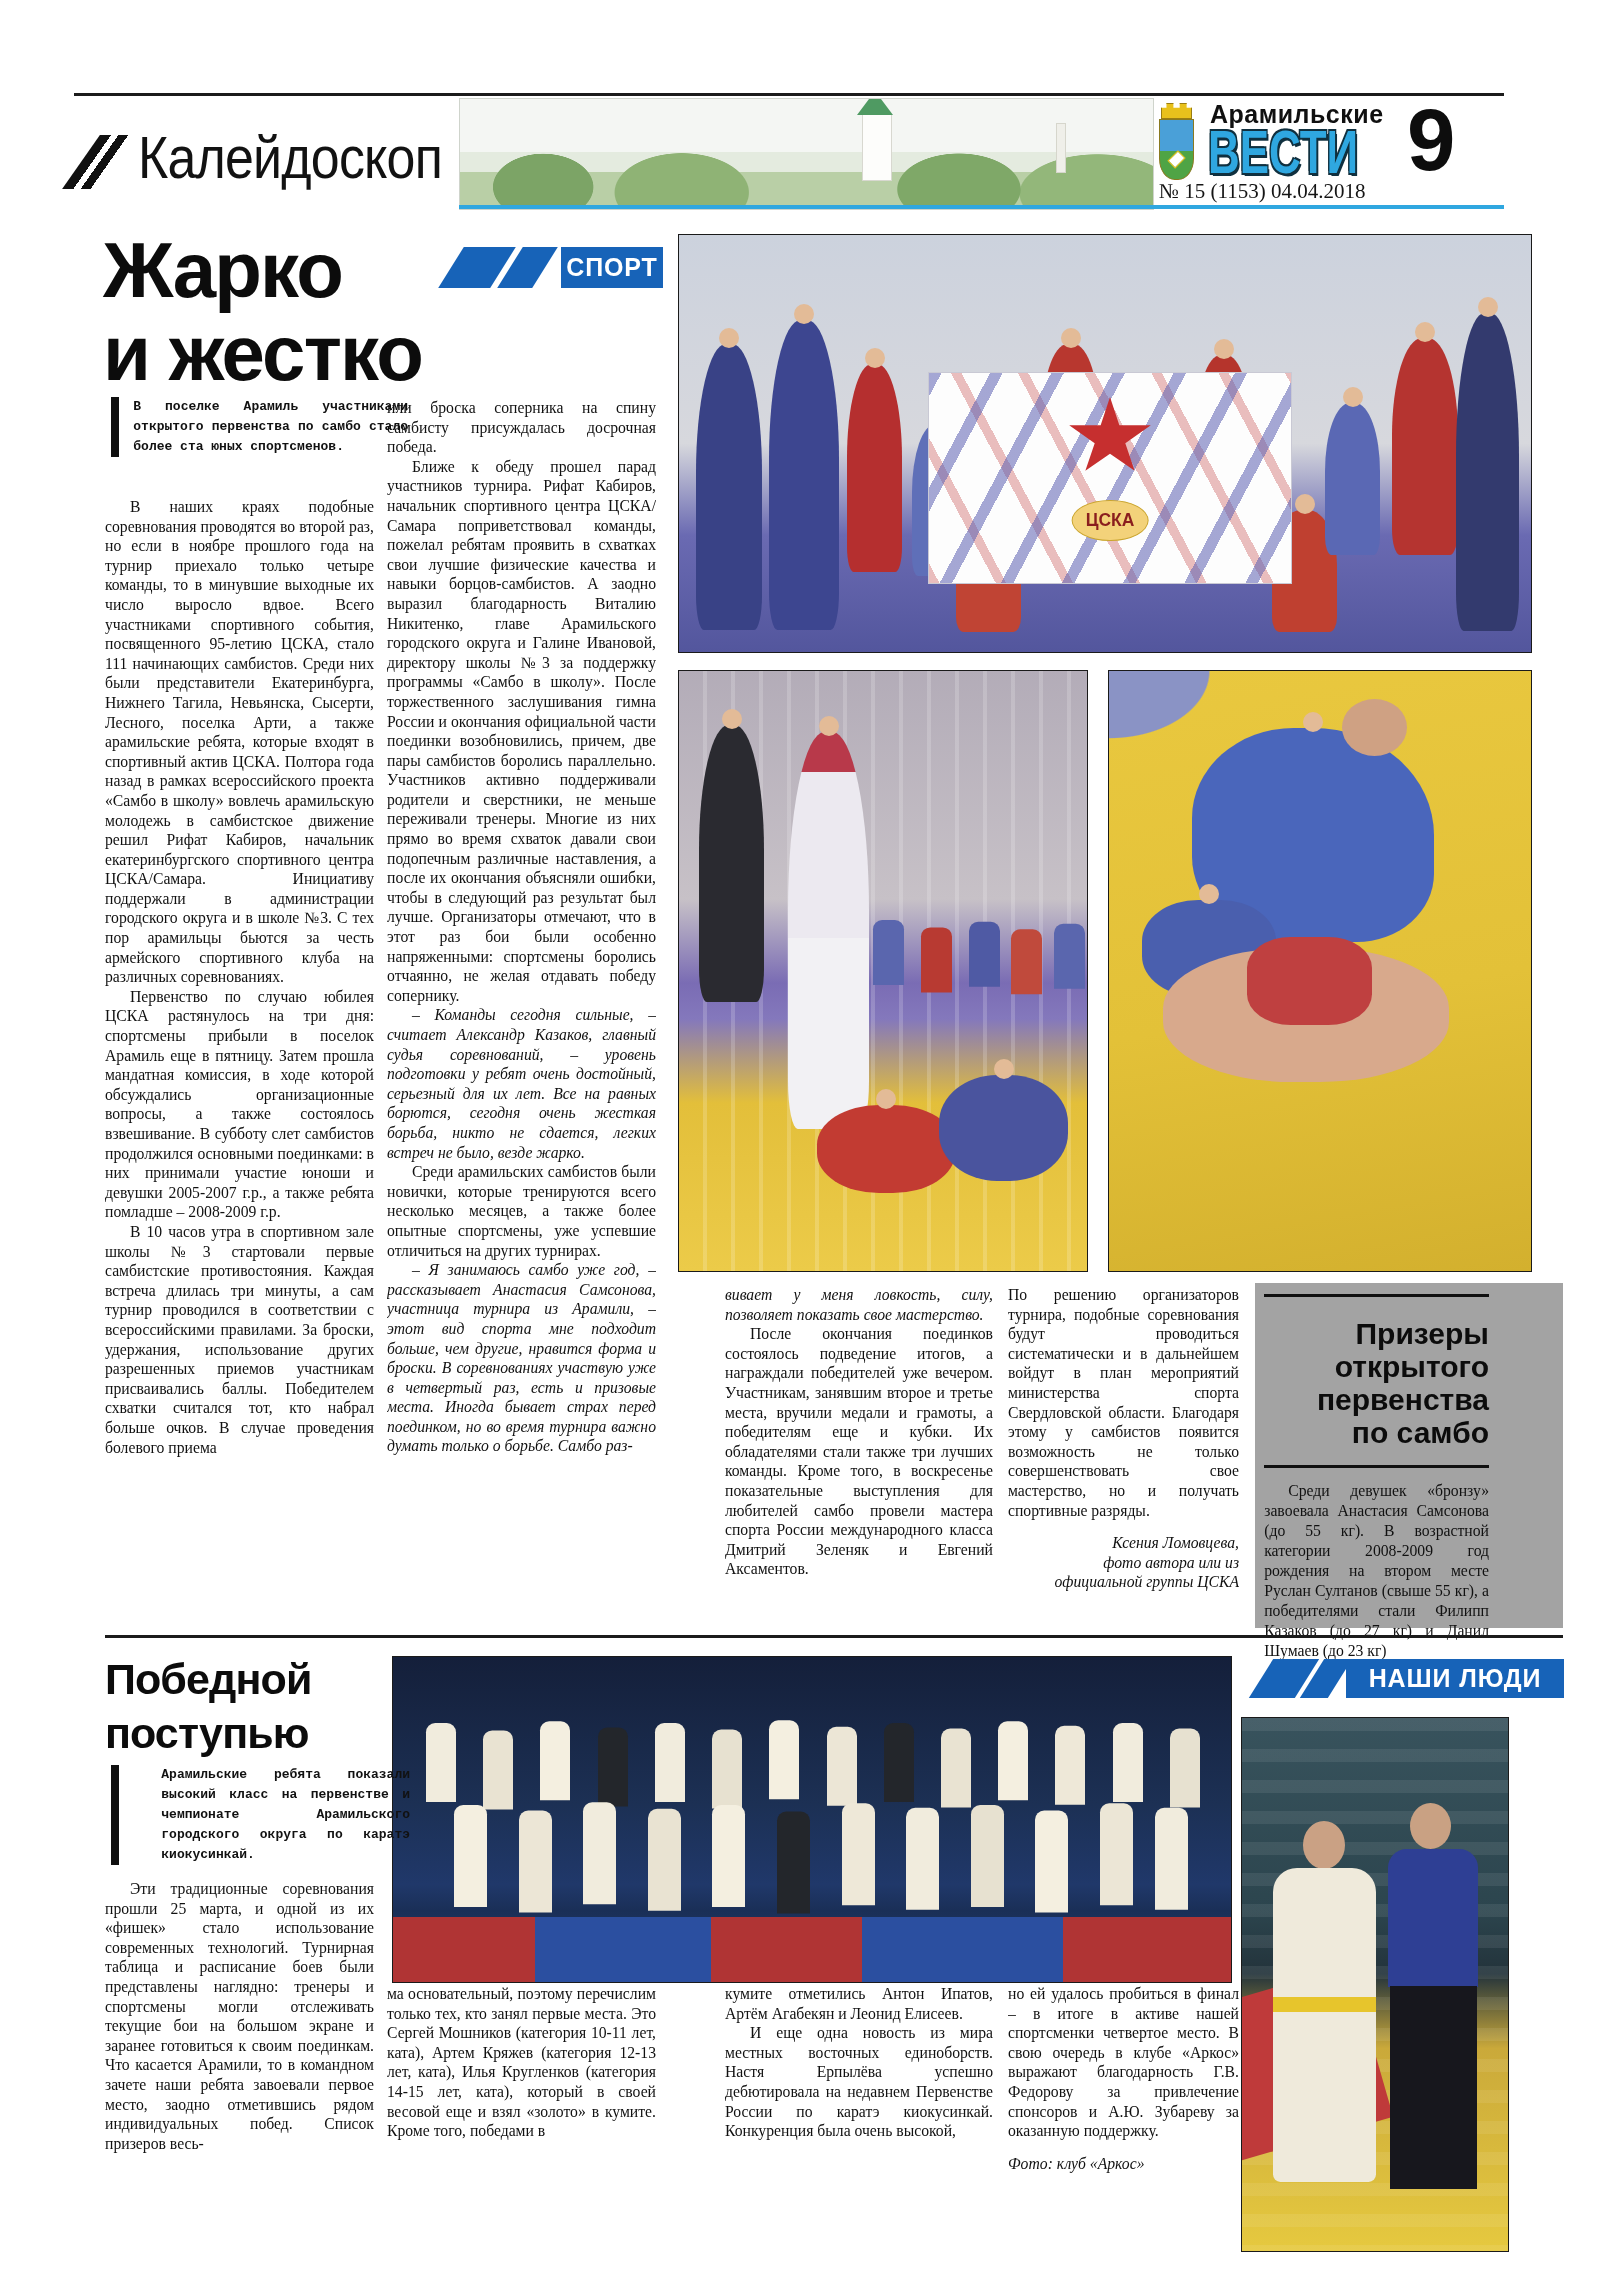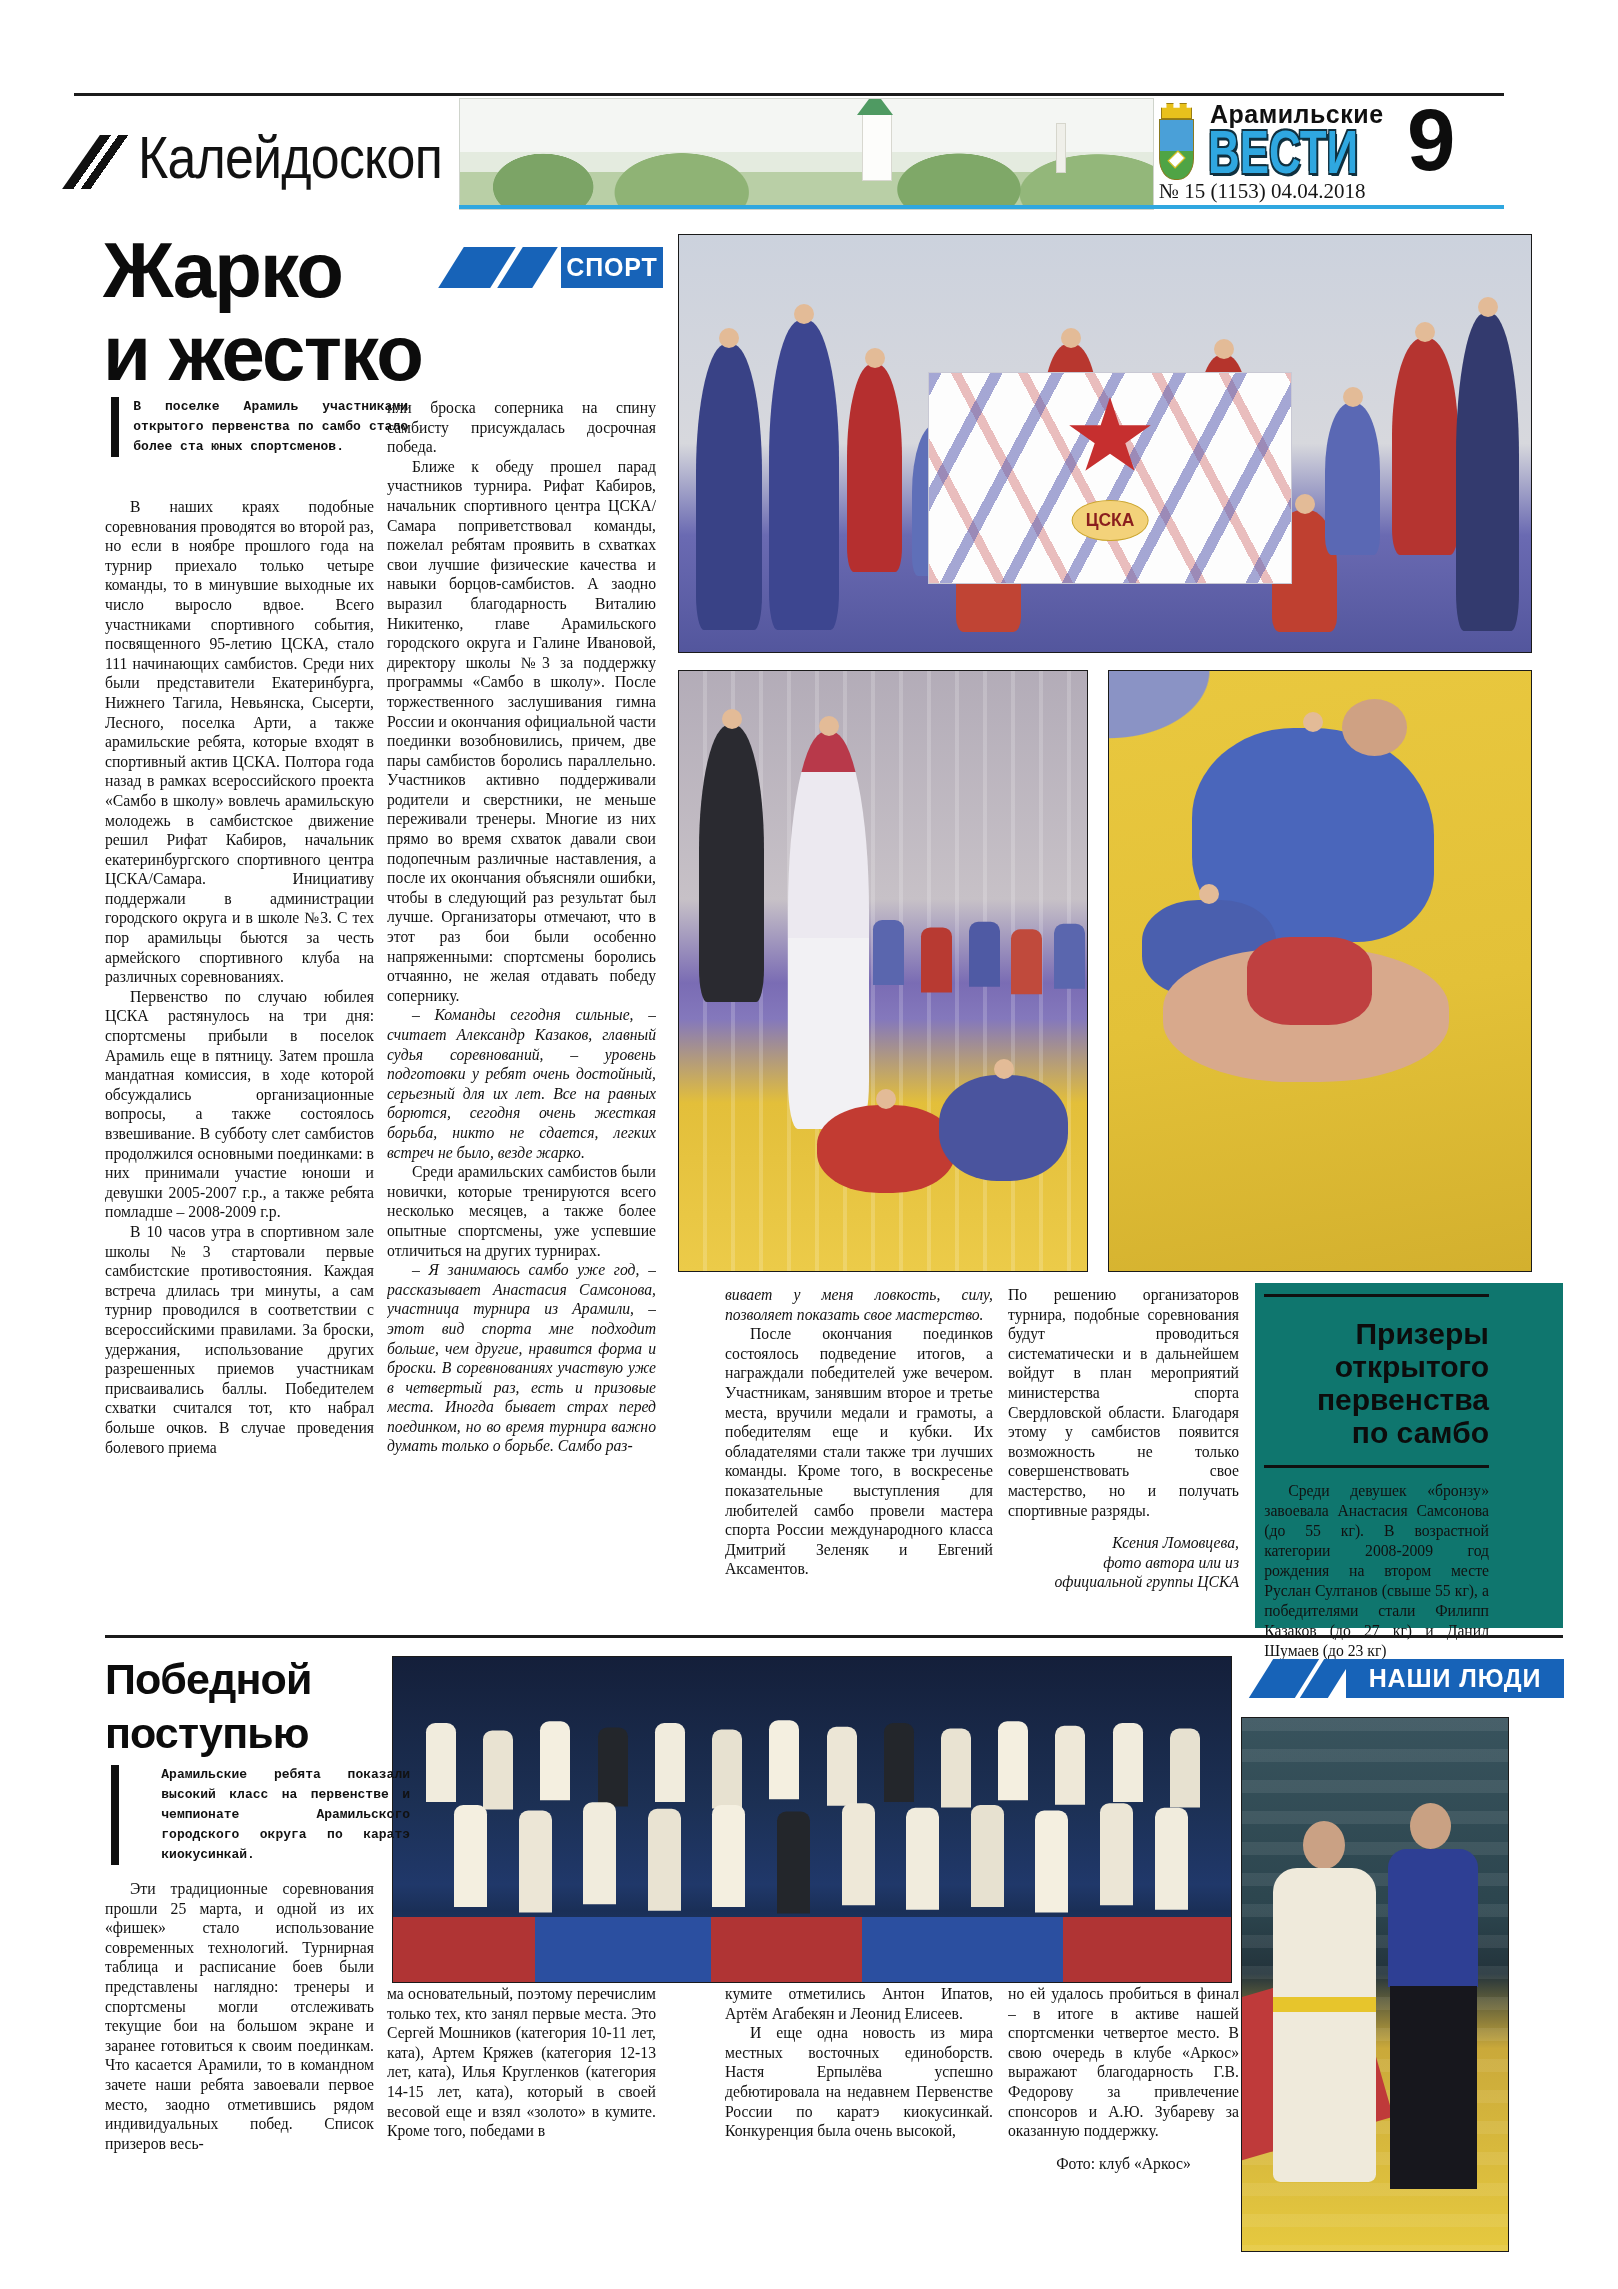--- a/index.html
+++ b/index.html
@@ -50,21 +50,21 @@
       font-size:43px;line-height:54px;letter-spacing:-0.9px;color:#0c0c0c;}
   .leadbox{display:flex;}
   .leadbar{width:8.3px;background:#0f0f0f;flex:0 0 8.3px;}
   .leadtext{margin-left:14px;font-weight:700;font-size:13px;line-height:20px;text-align:justify;font-family:Liberation Mono, monospace;}
   
   .col{font-size:15.7px;line-height:19.6px;text-align:justify;overflow:hidden;hyphens:auto;}
   .col p{margin:0;text-indent:25px;}
   .col p.cont{text-indent:0;}
   .col p.q{font-style:italic;}
   .byline{margin-top:13px;text-align:right;font-style:italic;font-size:15.7px;line-height:19.6px;}
-  .credit{margin-top:13px;text-align:center;}
+  .credit{margin-top:13px;text-align:left;font-style:italic;}
   
   .photo{overflow:hidden;border:0.9px solid #1a1a1a;}
   #p1{left:678px;top:234px;width:852px;height:417px;
       background:linear-gradient(180deg,#ccd2dd 0%,#d7d8dd 50%,#6a6ab2 72%,#53569d 100%);}
   #p2{left:678px;top:670px;width:408px;height:600px;
       background:
         repeating-linear-gradient(90deg,transparent 0 24px,rgba(255,255,255,.18) 24px 28px),
         linear-gradient(180deg,#b3acb8 0%,#c7c1c7 38%,#7a6cb4 52%,#8478bc 58%,#e3bf3a 72%,#eccb49 100%);}
   #p3{left:1108px;top:670px;width:422px;height:600px;
       background:
@@ -86,21 +86,21 @@
   .flag-star{position:absolute;left:50%;top:24px;transform:translateX(-50%);width:85px;height:81px;background:#c62f2f;
       clip-path:polygon(50% 0,61% 35%,98% 35%,68% 57%,79% 91%,50% 70%,21% 91%,32% 57%,2% 35%,39% 35%);}
   .flag-label{position:absolute;left:50%;bottom:42px;transform:translateX(-50%);
       font-family:"Liberation Sans",sans-serif;font-weight:700;font-size:17.5px;color:#8a1e1e;
       background:#f3d27a;border:1.8px solid #caa52f;border-radius:50%;padding:9.2px 13px;}
   .mat-band{position:absolute;left:0;bottom:0;width:100%;height:20%;
       background:linear-gradient(90deg,#b03434 0 17%,#2b4fa0 17% 38%,#b03434 38% 56%,#2b4fa0 56% 80%,#b03434 80% 100%);}
   .crowd{position:absolute;border-radius:9.2px 9.2px 0 0;}
   .redmat{position:absolute;left:-42px;bottom:107px;width:175px;height:157px;background:#bf3a3a;transform:rotate(-16deg);}
   
-  #sbox{left:1255px;top:1283px;width:308px;height:345px;background:#0f766e;}
+  #sbox{left:1255px;top:1283px;width:308px;height:345px;background:#a3a3a3;}
   .sb-inner{padding:11px 74px 0 9.2px;}
   .sb-rule{height:2.8px;background:#101010;}
   .sb-title{margin-top:20px;margin-bottom:16.6px;text-align:right;font-family:"Liberation Sans",sans-serif;
       font-weight:700;font-size:30px;line-height:33px;color:#0c0c0c;}
   .sb-body{font-size:15.7px;line-height:20px;text-align:justify;}
   .sb-body p{margin:13px 0 0 0;text-indent:24px;}
   .sep2{left:105px;top:1635px;width:1458px;height:2.8px;background:#1b1b1b;}
 </style>
 </head>
 <body>

